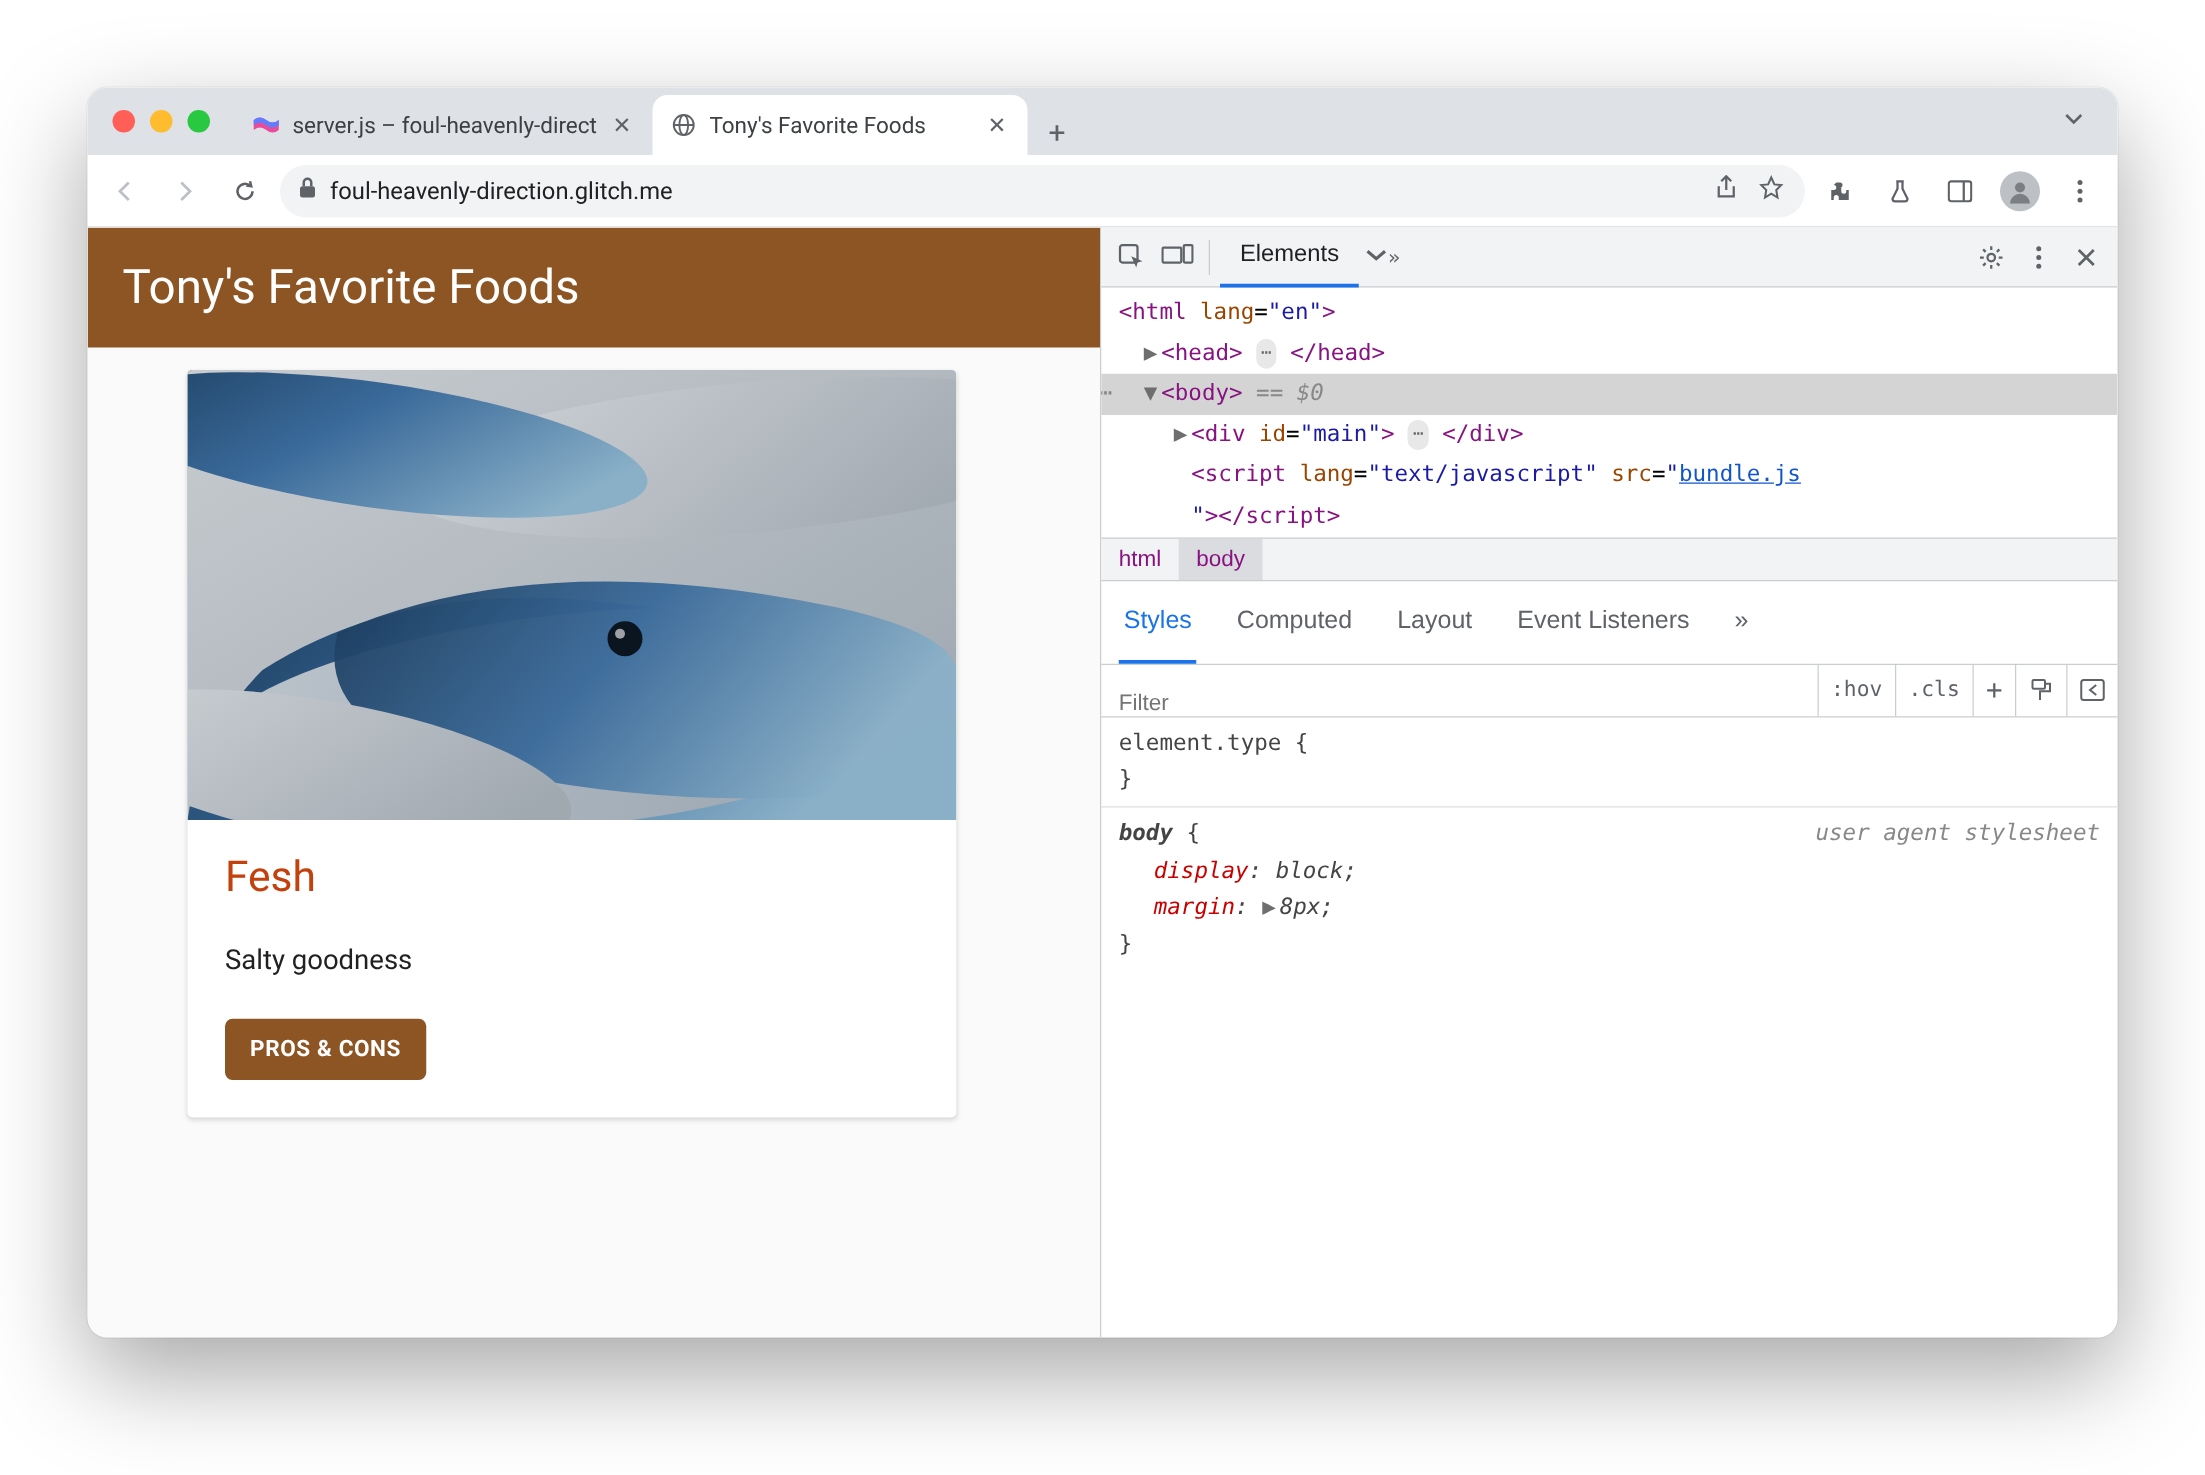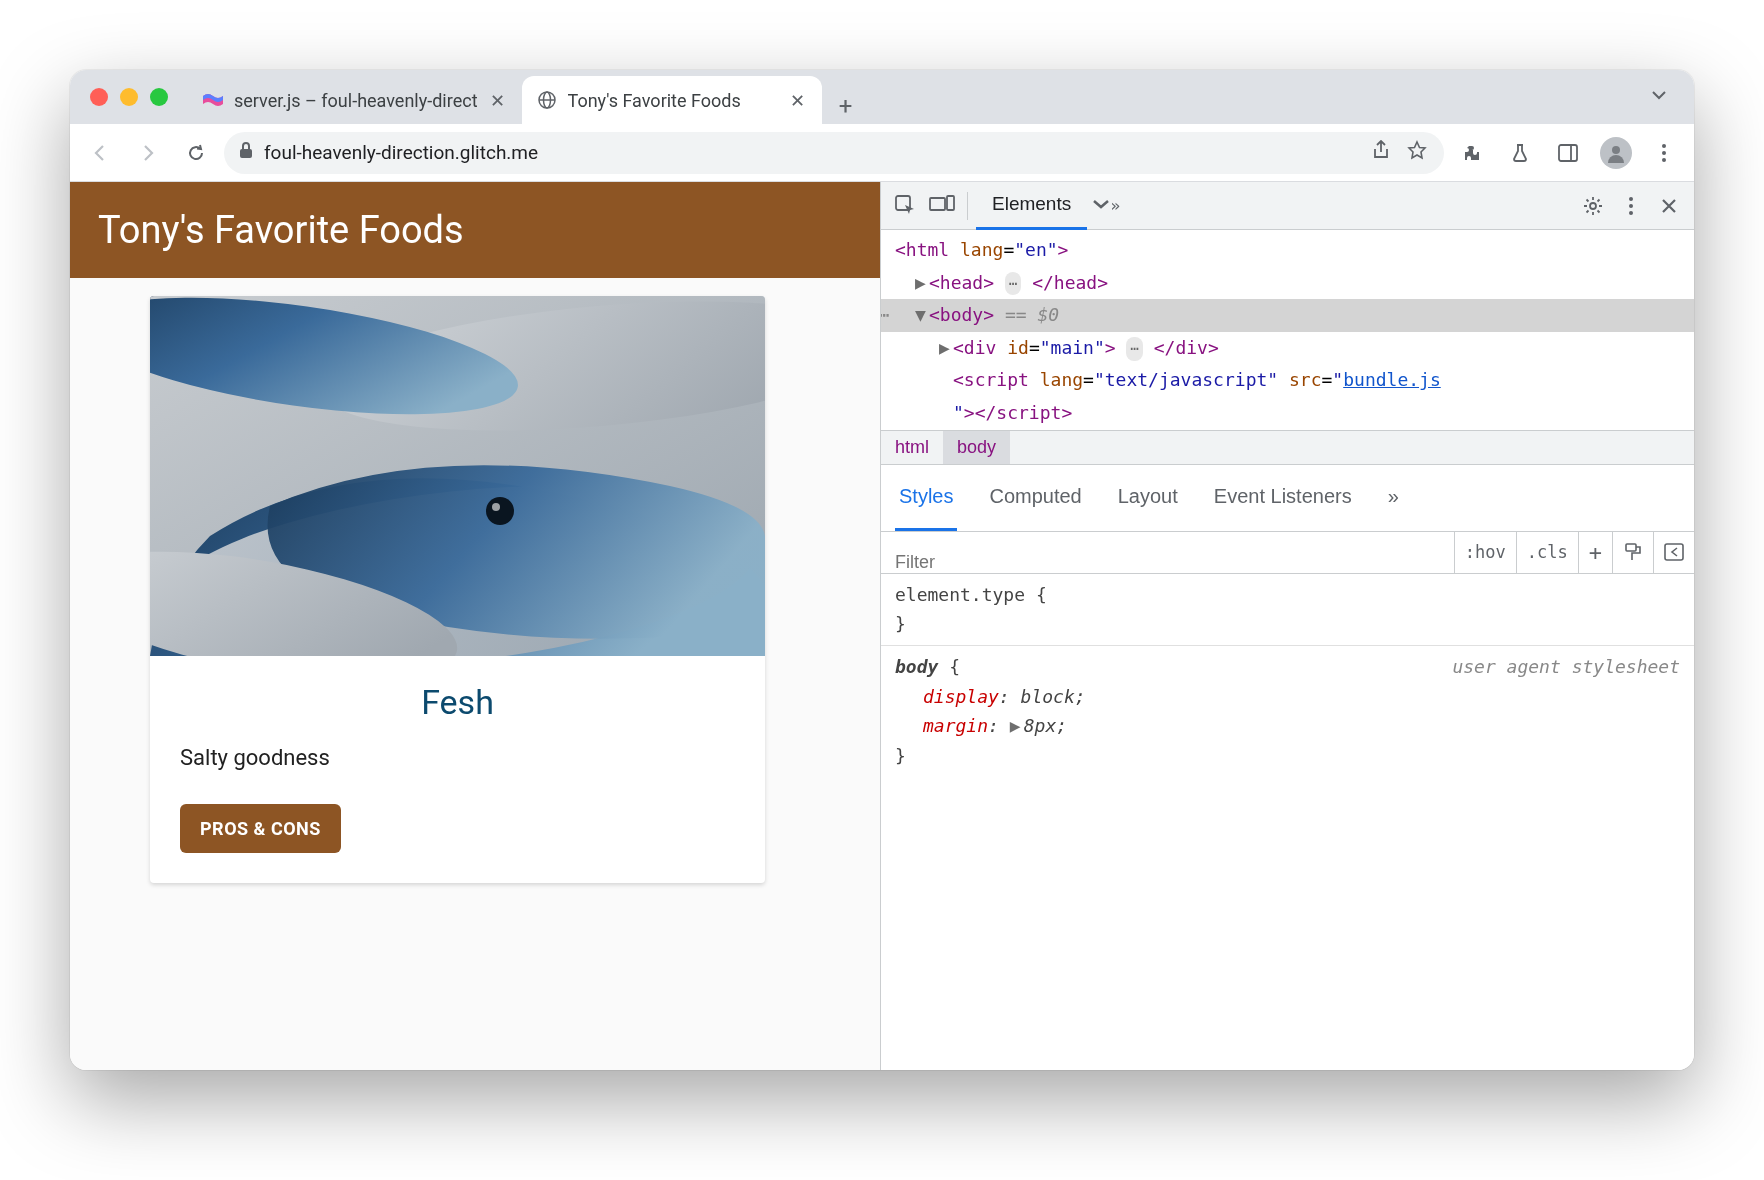--- a/index.html
+++ b/index.html
@@ -70,21 +70,21 @@
 .omnibox .obtn { color:#5f6368; width:26px; text-align:center; }
 .avatar { width:32px; height:32px; border-radius:50%; background:#bdc1c6; display:flex;align-items:center;justify-content:center; }
 
 .content { flex:1; display:flex; overflow:hidden; }
 
 .page { width: 810px; background:#fafafa; overflow:hidden; }
 .banner { background:#8d5524; color:#fff; font-size:38px; font-weight:400; padding: 26px 28px; margin: 0 0 18px 0;}
 .card { background:#fff; width: 615px; margin: 0 0 0 80px; box-shadow: 0 2px 4px rgba(0,0,0,0.15); border-radius:4px; overflow:hidden;}
 .card-img { width:100%; height:360px; background:linear-gradient(135deg,#2a3f5f 0%, #8da5b8 40%, #d8dce0 70%, #4a6a8a 100%); position:relative;}
 .card-body { padding: 26px 30px 30px; }
-.card-title { font-size: 34px; color:#0c4a6e; margin-bottom: 23px; font-weight:400;text-align:center;}
+.card-title { font-size: 34px; color:#c2410c; margin-bottom: 34px; font-weight:400;}
 .card-sub { font-size: 22px; color:#212121; margin-bottom: 34px;}
 .card-btn { display:inline-block; background:#8d5524; color:#fff; padding: 14px 20px; border-radius:6px; font-weight:700; font-size:18px; letter-spacing:0.5px;}
 
 .devtools { flex:1; display:flex; flex-direction:column; border-left:1px solid #cacdcf; font-family: Menlo, Consolas, monospace; background:#fff;}
 .dt-tabs { display:flex; align-items:center; height:48px; background:#f1f3f4; border-bottom:1px solid #cacdcf; padding: 0 8px; gap: 2px;}
 .dt-tab { padding: 0 16px; height:48px; display:flex; align-items:center; font-family:-apple-system,sans-serif; font-size:19px; color:#5f6368;}
 .dt-tab.active { color:#202124; border-bottom: 3px solid #1a73e8; }
 .dt-tab-icon { width:34px; height:34px; display:flex; align-items:center; justify-content:center; color:#5f6368;}
 .dt-sep { width:1px; height:28px; background:#cacdcf; margin:0 6px;}
 .dt-right { margin-left:auto; display:flex; gap:4px;}

